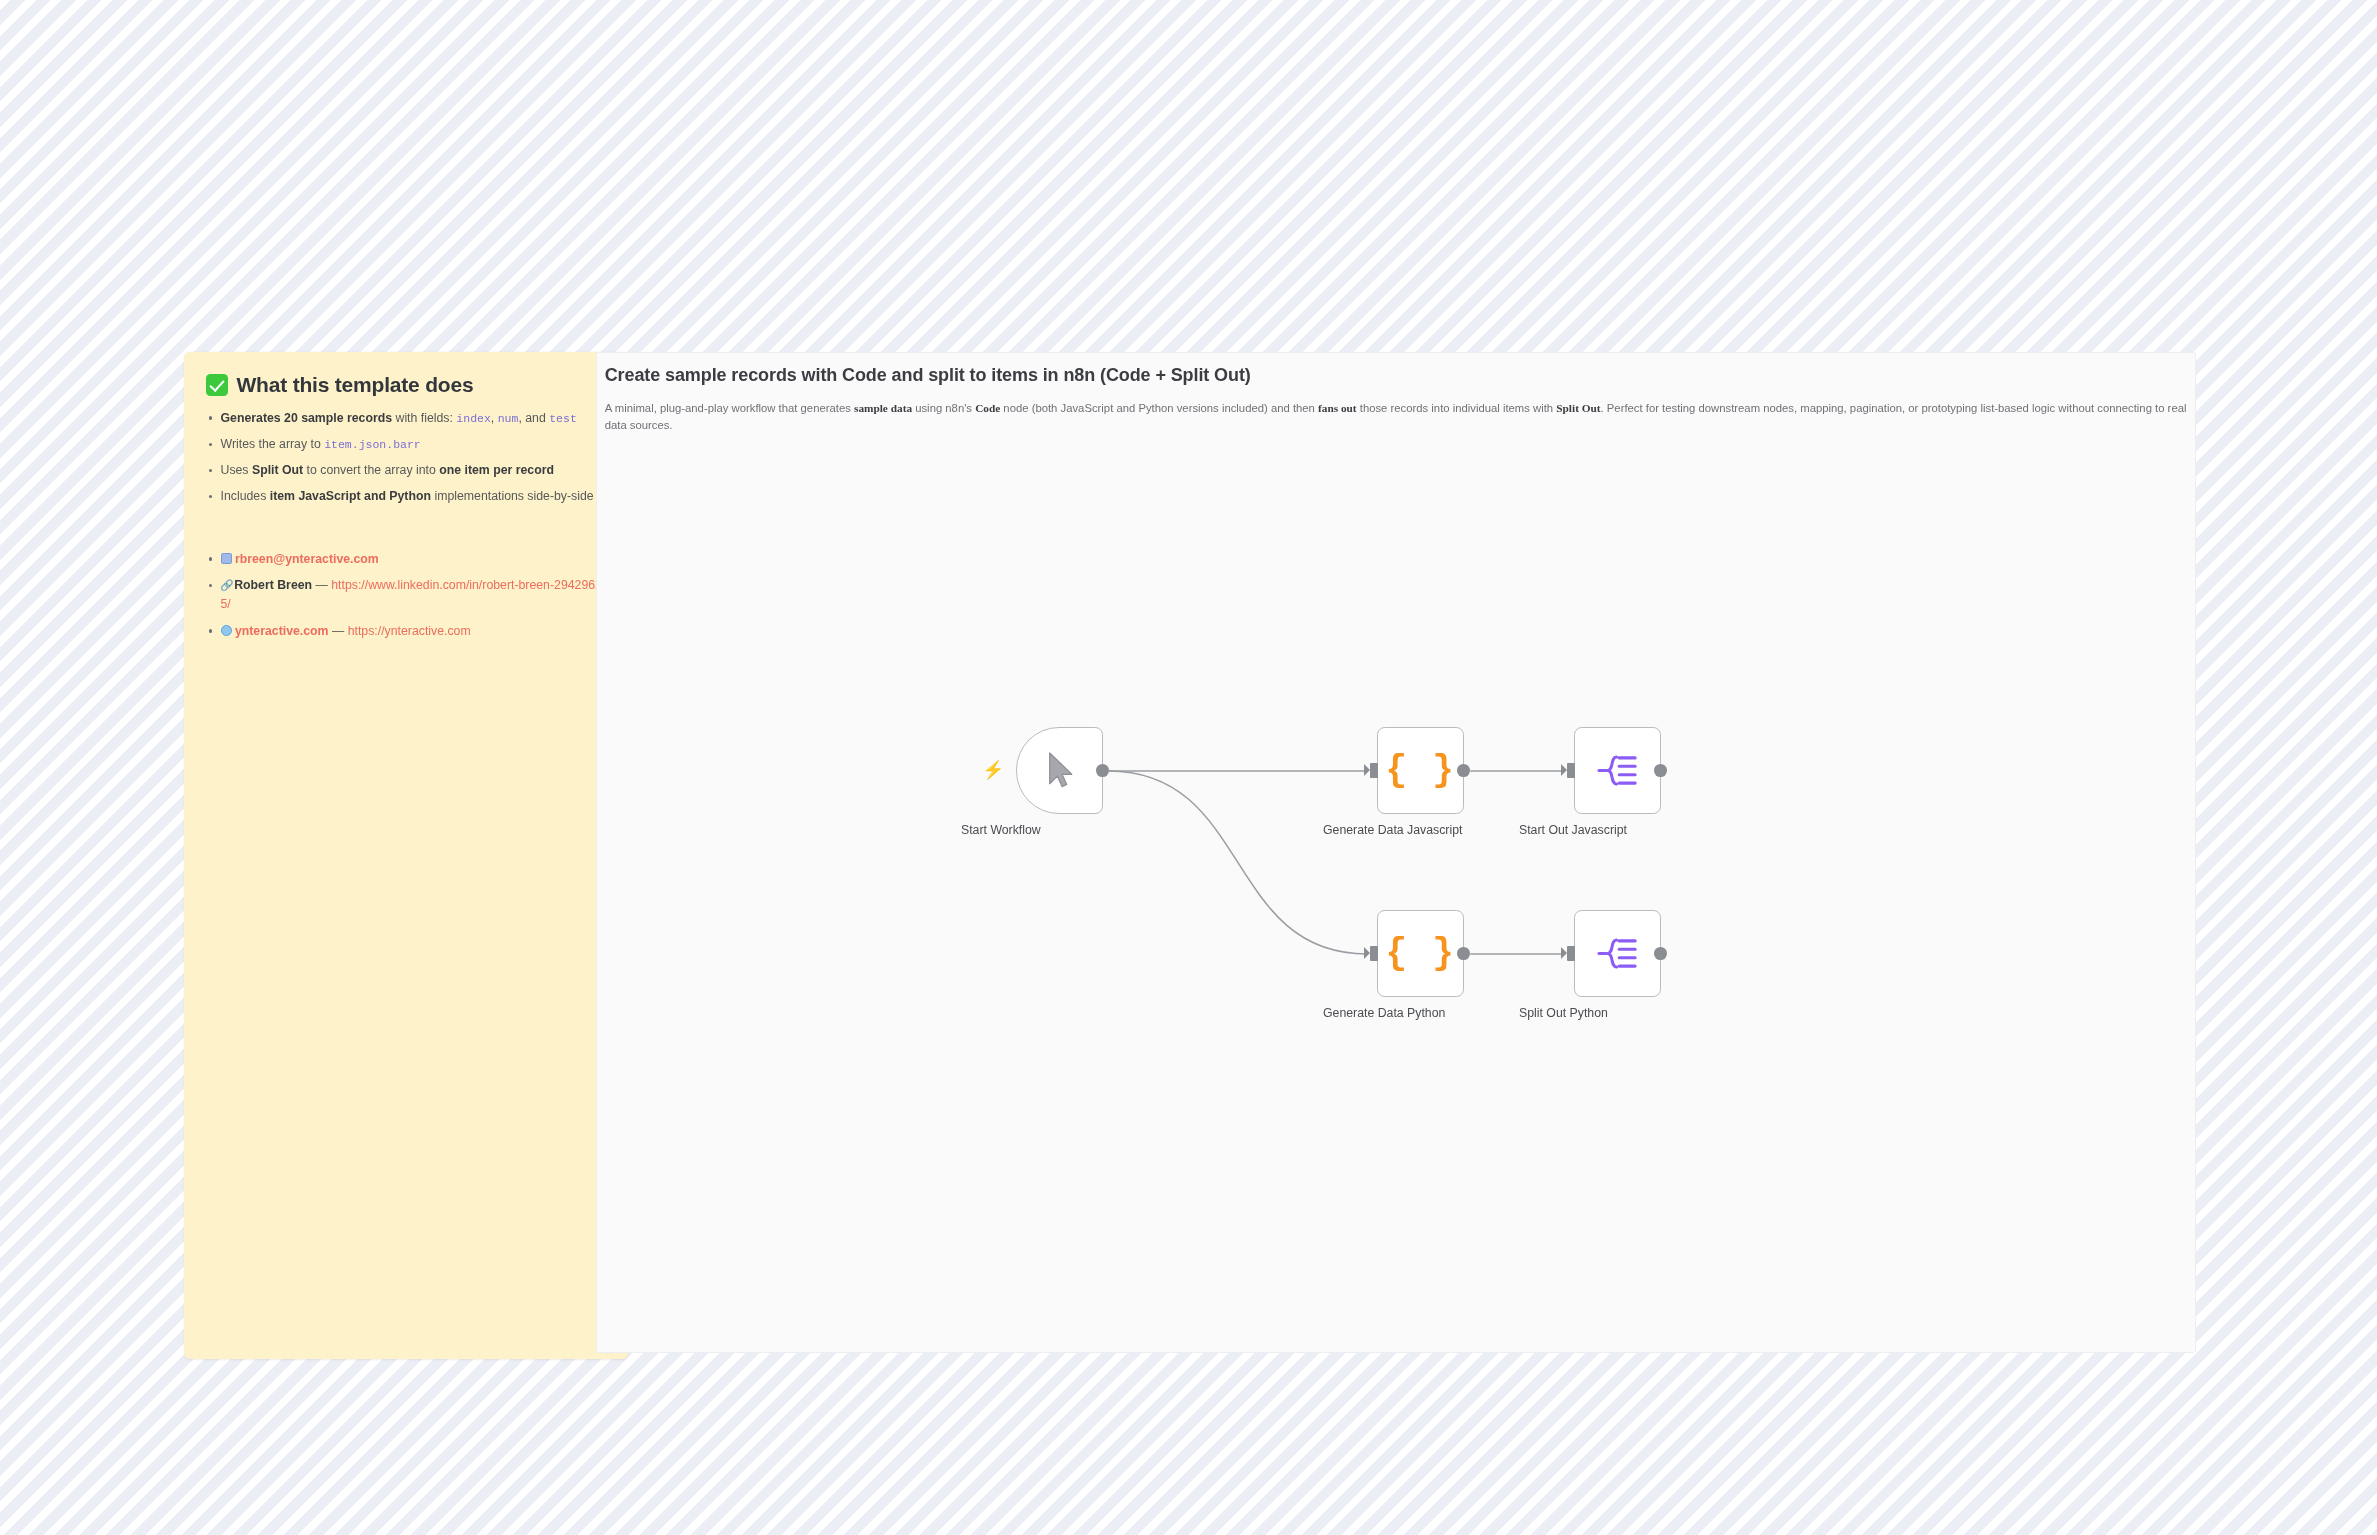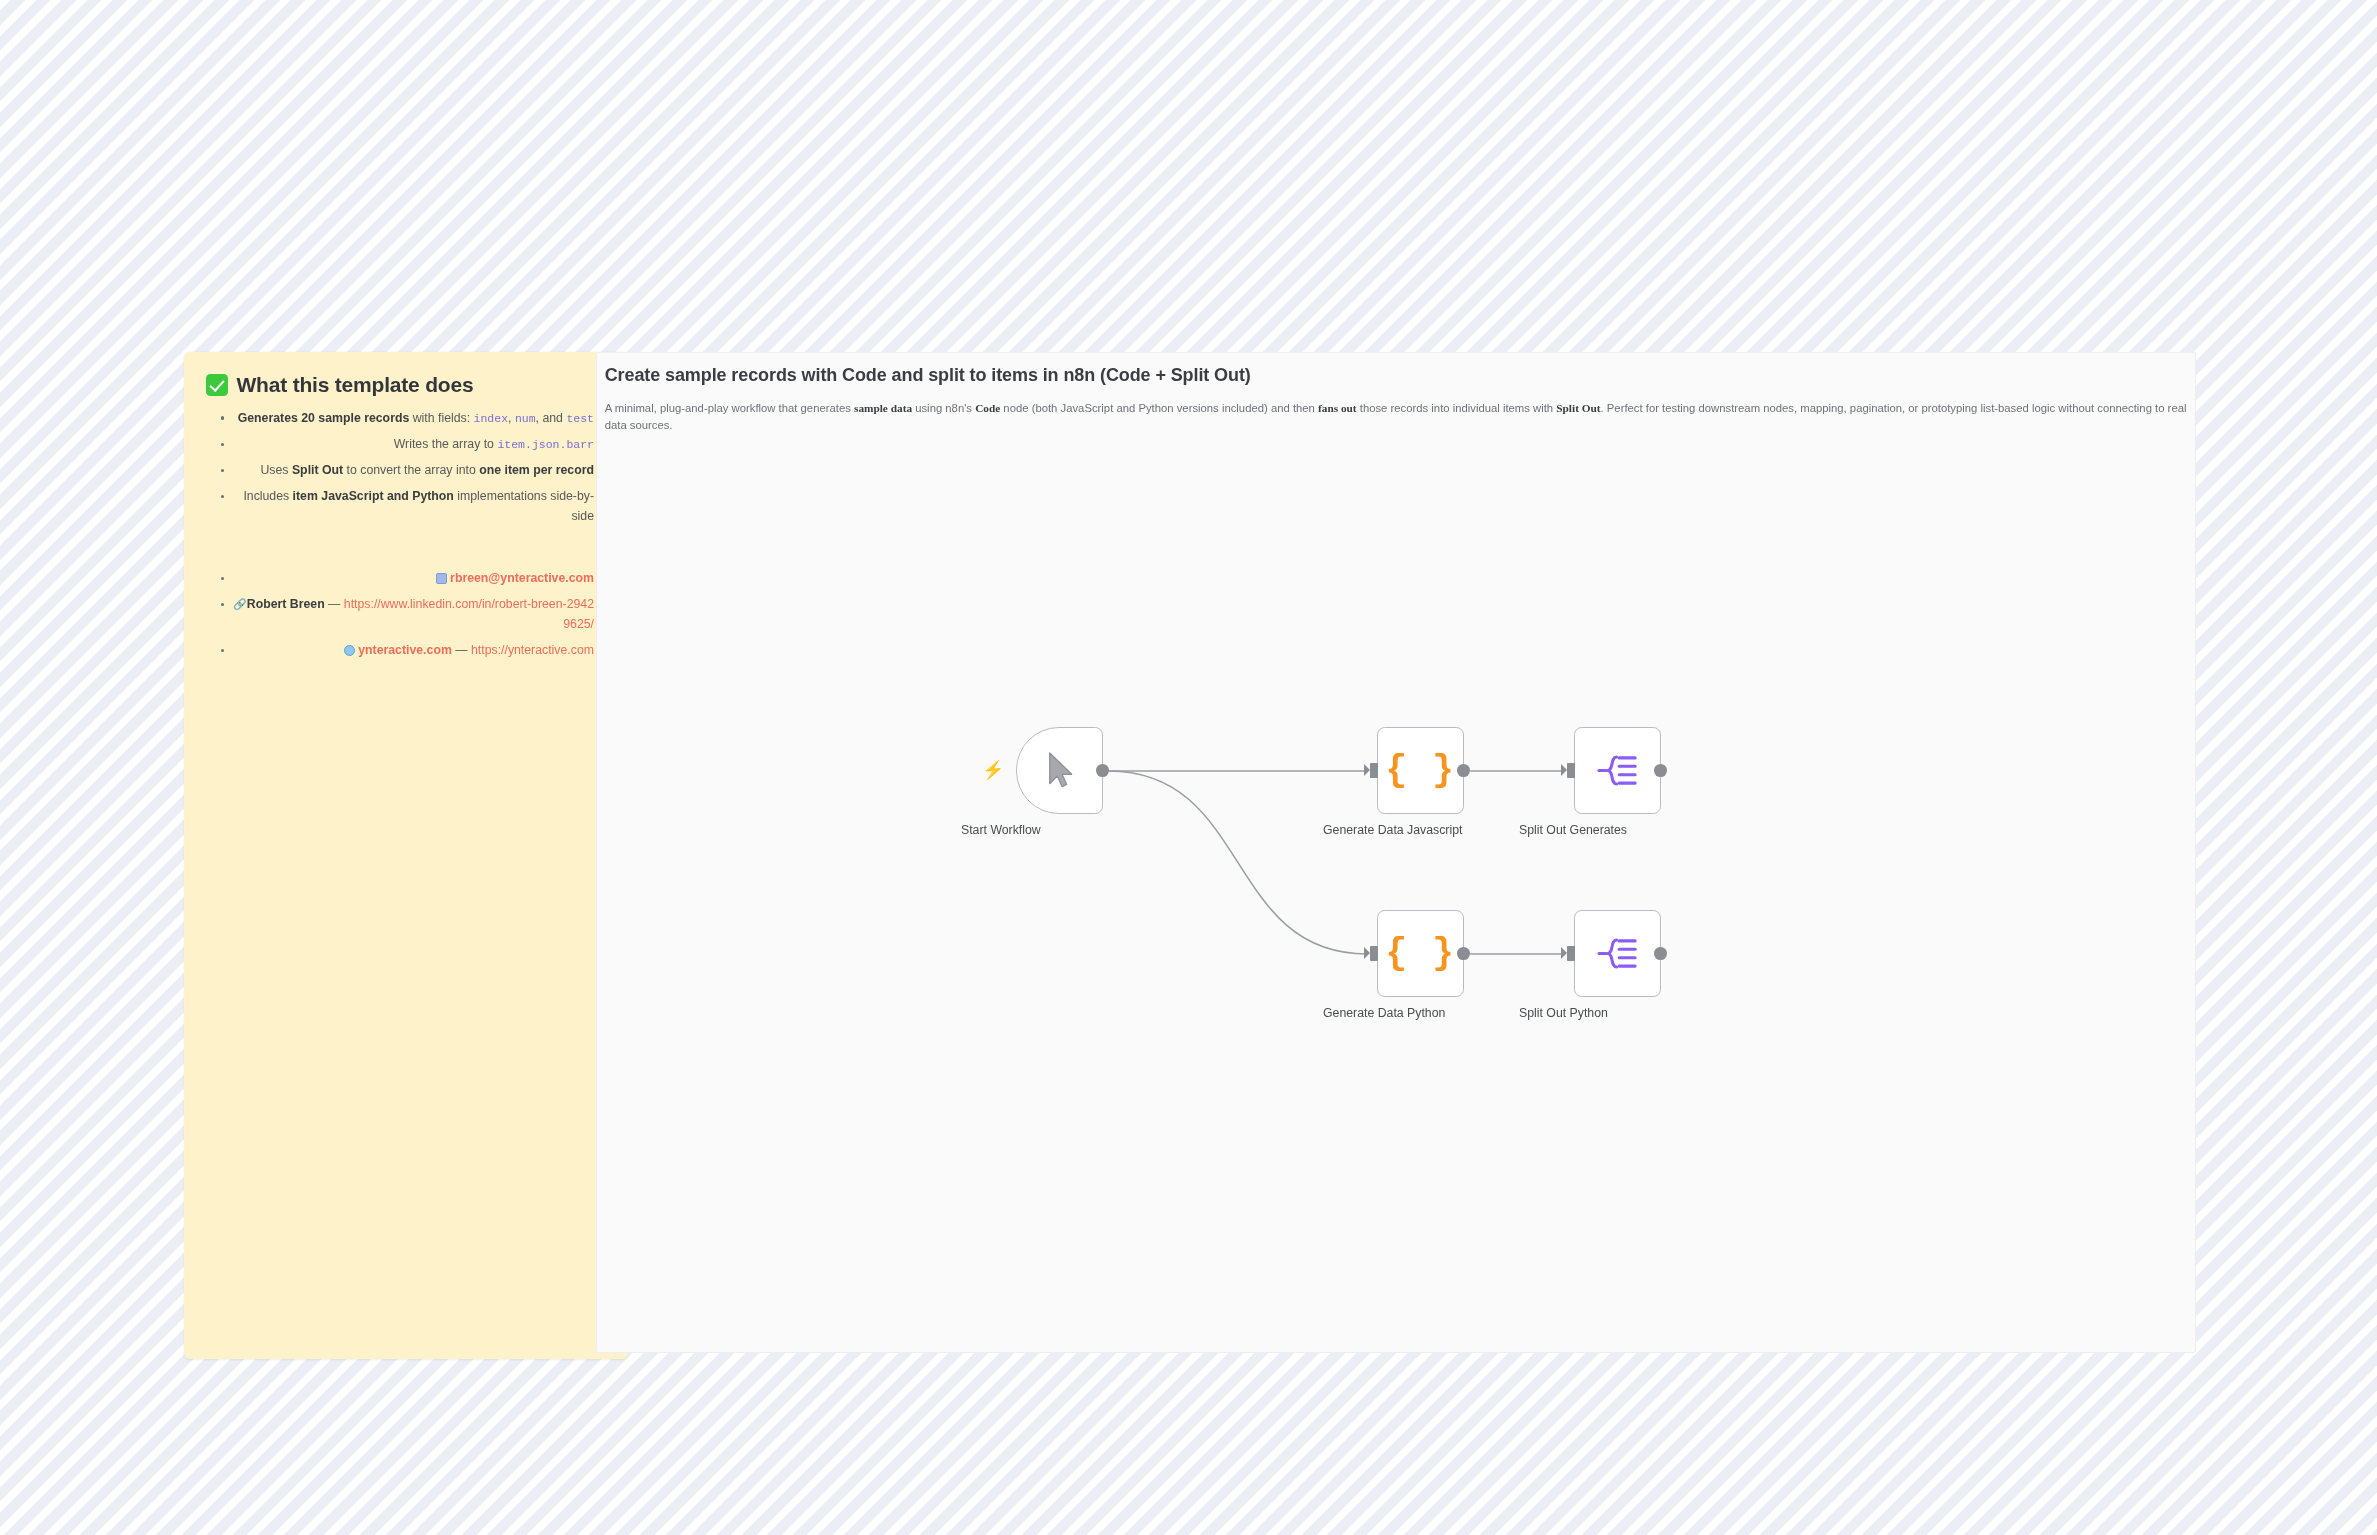--- a/index.html
+++ b/index.html
@@ -62,24 +62,23 @@
     border-width: 0 2.6px 2.6px 0;
     transform: rotate(42deg);
   }
   #sticky-heading-text {
     font-size: 21px;
     font-weight: bold;
     color: #33373d;
     letter-spacing: -0.2px;
   }
   .note-list {
-    margin: 12px;
+    margin: 0;
     padding: 0;
     list-style: none;
-    text-align: right;
   }
   .note-list li {
     position: relative;
     padding-left: 14.5px;
     margin-bottom: 6.8px;
     font-size: 12.3px;
     line-height: 1.58;
     color: #58595c;
   }
   .note-list li::before {
@@ -311,21 +310,21 @@
               <line x1="27" y1="7" x2="46" y2="7"></line>
               <line x1="27" y1="17" x2="46" y2="17"></line>
               <line x1="27" y1="27" x2="46" y2="27"></line>
               <line x1="27" y1="37" x2="46" y2="37"></line>
             </g>
           </svg>
         </span>
         <span class="port-in"></span>
         <span class="port out"></span>
       </div>
-      <div class="node-label" style="left: 922px; top: 469px;">Split Out Generates</div>
+      <div class="node-label" style="left: 922px; top: 469px;">Start Out Javascript</div>
       <div class="node" style="left: 780px; top: 557px;">
         <span class="brace">{ }</span>
         <span class="port-in"></span>
         <span class="port out"></span>
       </div>
       <div class="node-label" style="left: 726px; top: 652px;">Generate Data Python</div>
       <div class="node" style="left: 977px; top: 557px;">
         <span class="splitout-ic">
           <svg width="43" height="37" viewBox="0 0 50 44">
             <g stroke="#8b5cf6" stroke-width="3.6" fill="none" stroke-linecap="round">

